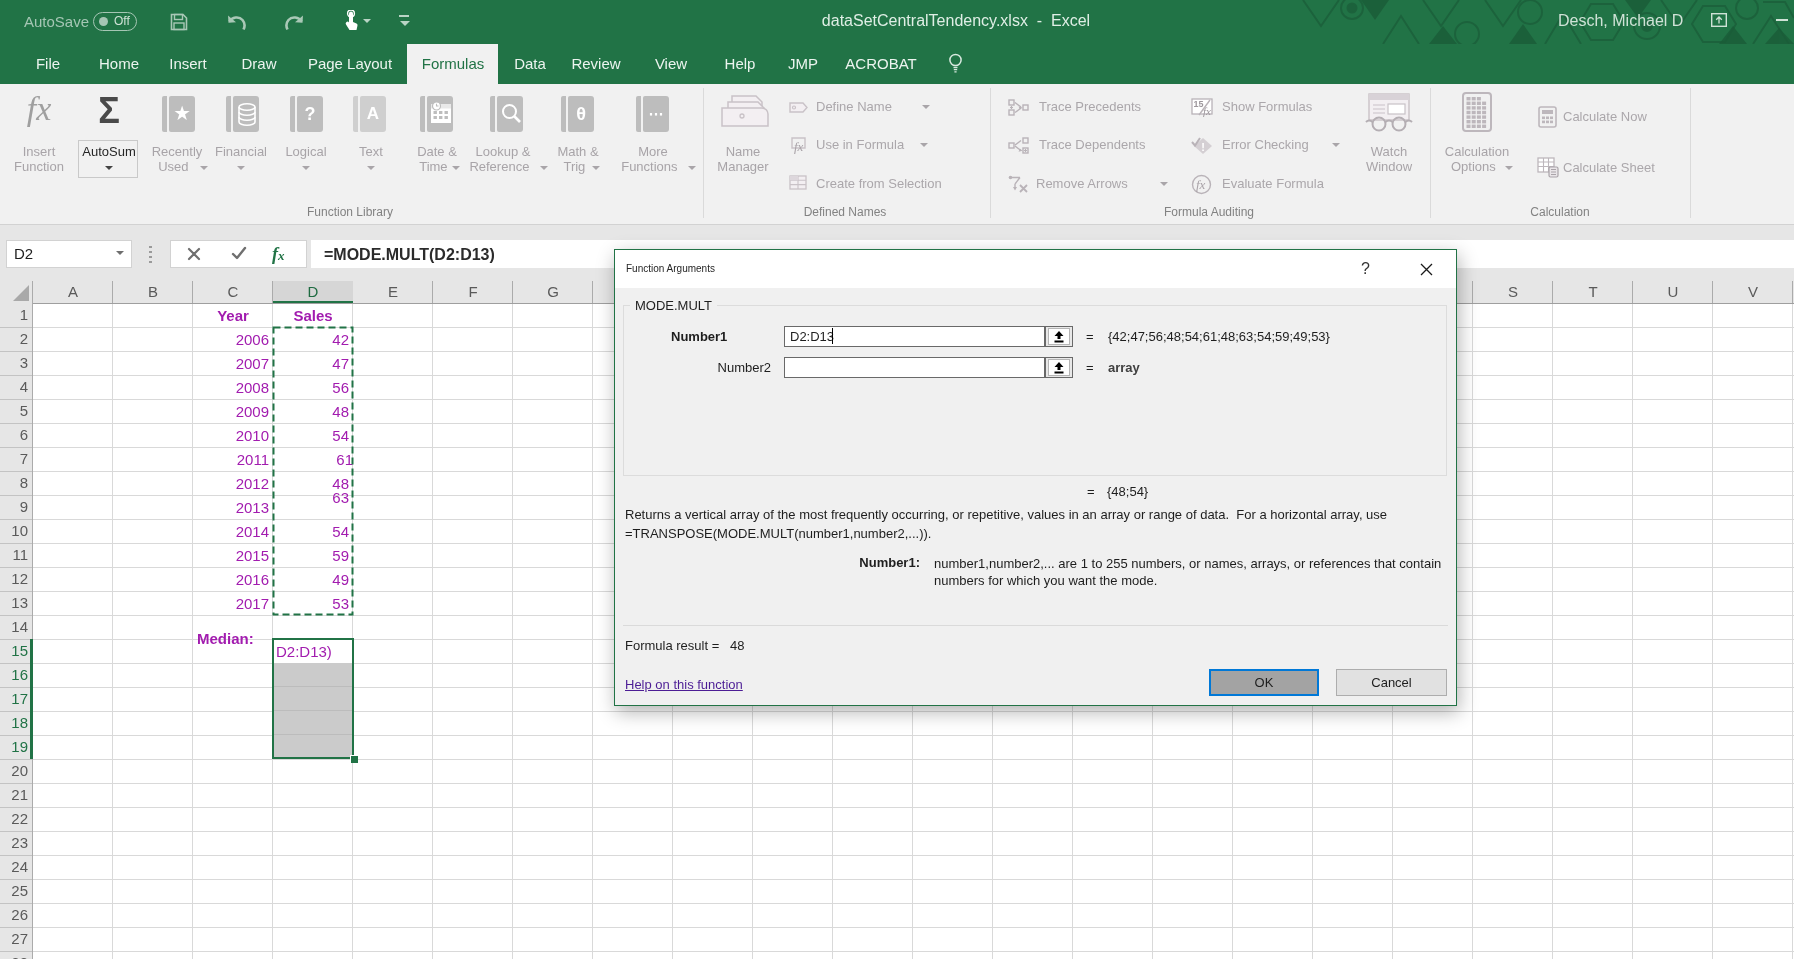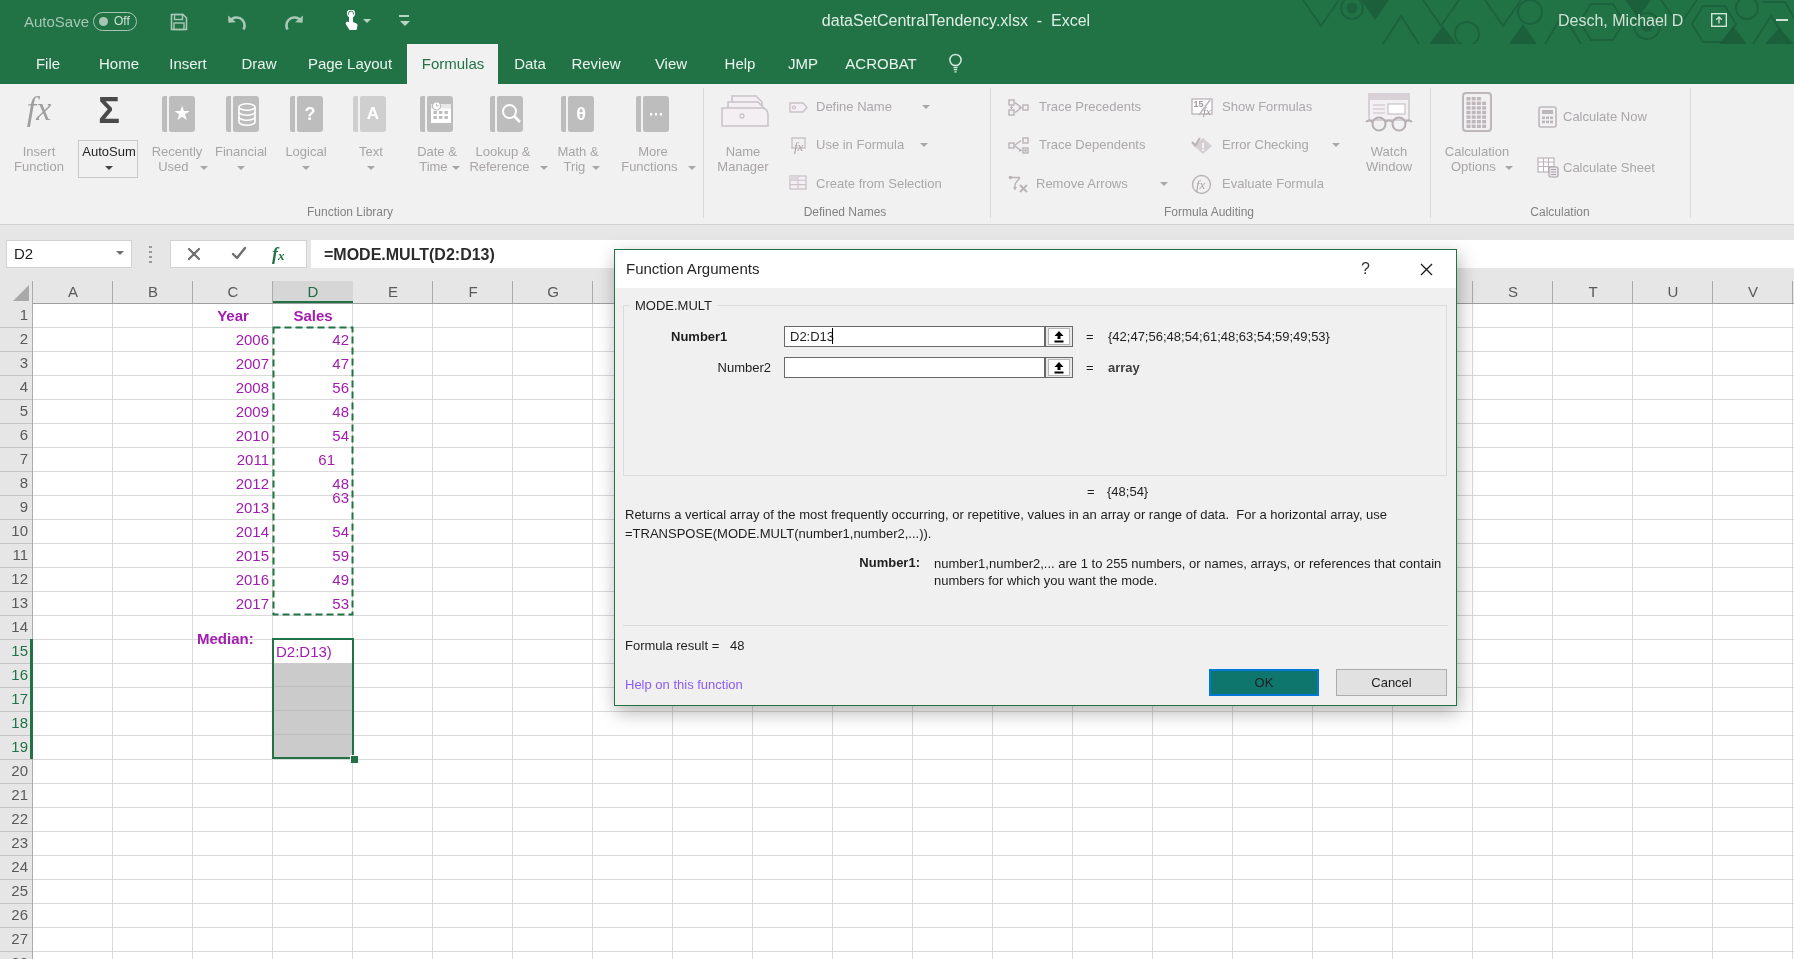--- a/index.html
+++ b/index.html
@@ -102,21 +102,21 @@
 <div class="cell num" style="left:273px;top:327px">42</div>
 <div class="cell num" style="left:193px;top:351px">2007</div>
 <div class="cell num" style="left:273px;top:351px">47</div>
 <div class="cell num" style="left:193px;top:375px">2008</div>
 <div class="cell num" style="left:273px;top:375px">56</div>
 <div class="cell num" style="left:193px;top:399px">2009</div>
 <div class="cell num" style="left:273px;top:399px">48</div>
 <div class="cell num" style="left:193px;top:423px">2010</div>
 <div class="cell num" style="left:273px;top:423px">54</div>
 <div class="cell num" style="left:193px;top:447px">2011</div>
-<div class="cell num" style="left:259px;top:447px">61</div>
+<div class="cell num" style="left:277px;top:447px">61</div>
 <div class="cell num" style="left:193px;top:471px">2012</div>
 <div class="cell num" style="left:273px;top:471px">48</div>
 <div class="cell num" style="left:193px;top:495px">2013</div>
 <div class="cell num" style="left:273px;top:485px">63</div>
 <div class="cell num" style="left:193px;top:519px">2014</div>
 <div class="cell num" style="left:273px;top:519px">54</div>
 <div class="cell num" style="left:193px;top:543px">2015</div>
 <div class="cell num" style="left:273px;top:543px">59</div>
 <div class="cell num" style="left:193px;top:567px">2016</div>
 <div class="cell num" style="left:273px;top:567px">49</div>
@@ -436,21 +436,21 @@
 <div class="smtxt" style="left:1563px;top:109px">Calculate Now</div>
 <svg class="ab" style="left:1537px;top:157px" width="23" height="21" viewBox="0 0 23 21">
 <rect x="1" y="1" width="16" height="14" fill="#fff" stroke="#bdb7bc" stroke-width="1.3"></rect>
 <path d="M1 5 H17 M1 9.5 H17 M6.5 1 V15 M11.5 1 V15" stroke="#bdb7bc" stroke-width="1.1"></path>
 <rect x="12" y="10" width="9" height="10" rx="1.5" fill="#e9e5e8" stroke="#aaa4a9" stroke-width="1.2"></rect>
 <path d="M14 12.5 h5 M14 15 h5 M14 17.5 h5" stroke="#aaa4a9" stroke-width="1"></path>
     </svg>
 <div class="smtxt" style="left:1563px;top:160px">Calculate Sheet</div>
 <div class="ab" style="left:614px;top:249px;width:841px;height:455px;background:#f0f0f0;border:1px solid #217346;box-shadow:2px 6px 18px rgba(0,0,0,0.30);z-index:10">
   <div class="ab" style="left:0;top:0;width:841px;height:38px;background:#fff"></div>
-  <div class="ab dlgtxt" style="left:11px;top:0;height:33px;line-height:38px;font-size:15px;color:#262626">Function Arguments</div>
+  <div class="ab dlgtxt" style="left:11px;top:0;height:33px;line-height:38px;font-size:10px;color:#262626">Function Arguments</div>
   <div class="ab" style="left:746px;top:0;height:38px;line-height:38px;font-size:16px;color:#333">?</div>
   <svg class="ab" style="left:805px;top:13px" width="13" height="13" viewBox="0 0 13 13">
         <path d="M1 1 L12 12 M12 1 L1 12" stroke="#1a1a1a" stroke-width="1.3"></path>
       </svg>
 
   <div class="ab" style="left:8px;top:55px;width:822px;height:169px;border:1px solid #dcdcdc"></div>
   <div class="ab dlgtxt" style="left:15px;top:48px;background:#f0f0f0;padding:0 5px">MODE.MULT</div>
 
   <div class="ab dlgtxt" style="left:56px;top:79px;width:100px;font-weight:bold">Number1</div>
   <div class="ab" style="left:169px;top:76px;width:261px;height:21px;background:#fff;border:1px solid #696969;box-sizing:border-box"></div>
@@ -479,16 +479,16 @@
   <div class="ab dlgtxt" style="left:472px;top:234px">=</div>
   <div class="ab dlgtxt" style="left:492px;top:234px">{48;54}</div>
 
   <div class="ab dlgtxt" style="left:10px;top:255px;width:818px;line-height:19px">Returns a vertical array of the most frequently occurring, or repetitive, values in an array or range of data.&nbsp; For a horizontal array, use<br>=TRANSPOSE(MODE.MULT(number1,number2,...)).</div>
 
   <div class="ab dlgtxt" style="left:205px;top:305px;width:100px;text-align:right;font-weight:bold">Number1:</div>
   <div class="ab dlgtxt" style="left:319px;top:305px;width:512px;line-height:17px">number1,number2,... are 1 to 255 numbers, or names, arrays, or references that contain numbers for which you want the mode.</div>
 
   <div class="ab" style="left:8px;top:375px;width:825px;height:1px;background:#dadada"></div>
   <div class="ab dlgtxt" style="left:10px;top:388px">Formula result =&nbsp;&nbsp; 48</div>
-  <div class="ab dlgtxt" style="left:10px;top:427px;color:#8b5cf6;">Help on this function</div>
-  <div class="ab dlgtxt" style="left:594px;top:419px;width:110px;height:27px;background:#0f766e;border:2px solid #0078d7;box-sizing:border-box;text-align:center;line-height:23px">OK</div>
+  <div class="ab dlgtxt" style="left:10px;top:427px;color:#4c1d95;text-decoration:underline">Help on this function</div>
+  <div class="ab dlgtxt" style="left:594px;top:419px;width:110px;height:27px;background:#a3a3a3;border:2px solid #0078d7;box-sizing:border-box;text-align:center;line-height:23px">OK</div>
   <div class="ab dlgtxt" style="left:721px;top:419px;width:111px;height:27px;background:#e1e1e1;border:1px solid #adadad;box-sizing:border-box;text-align:center;line-height:25px">Cancel</div>
 </div>
 </div>
 </body></html>

